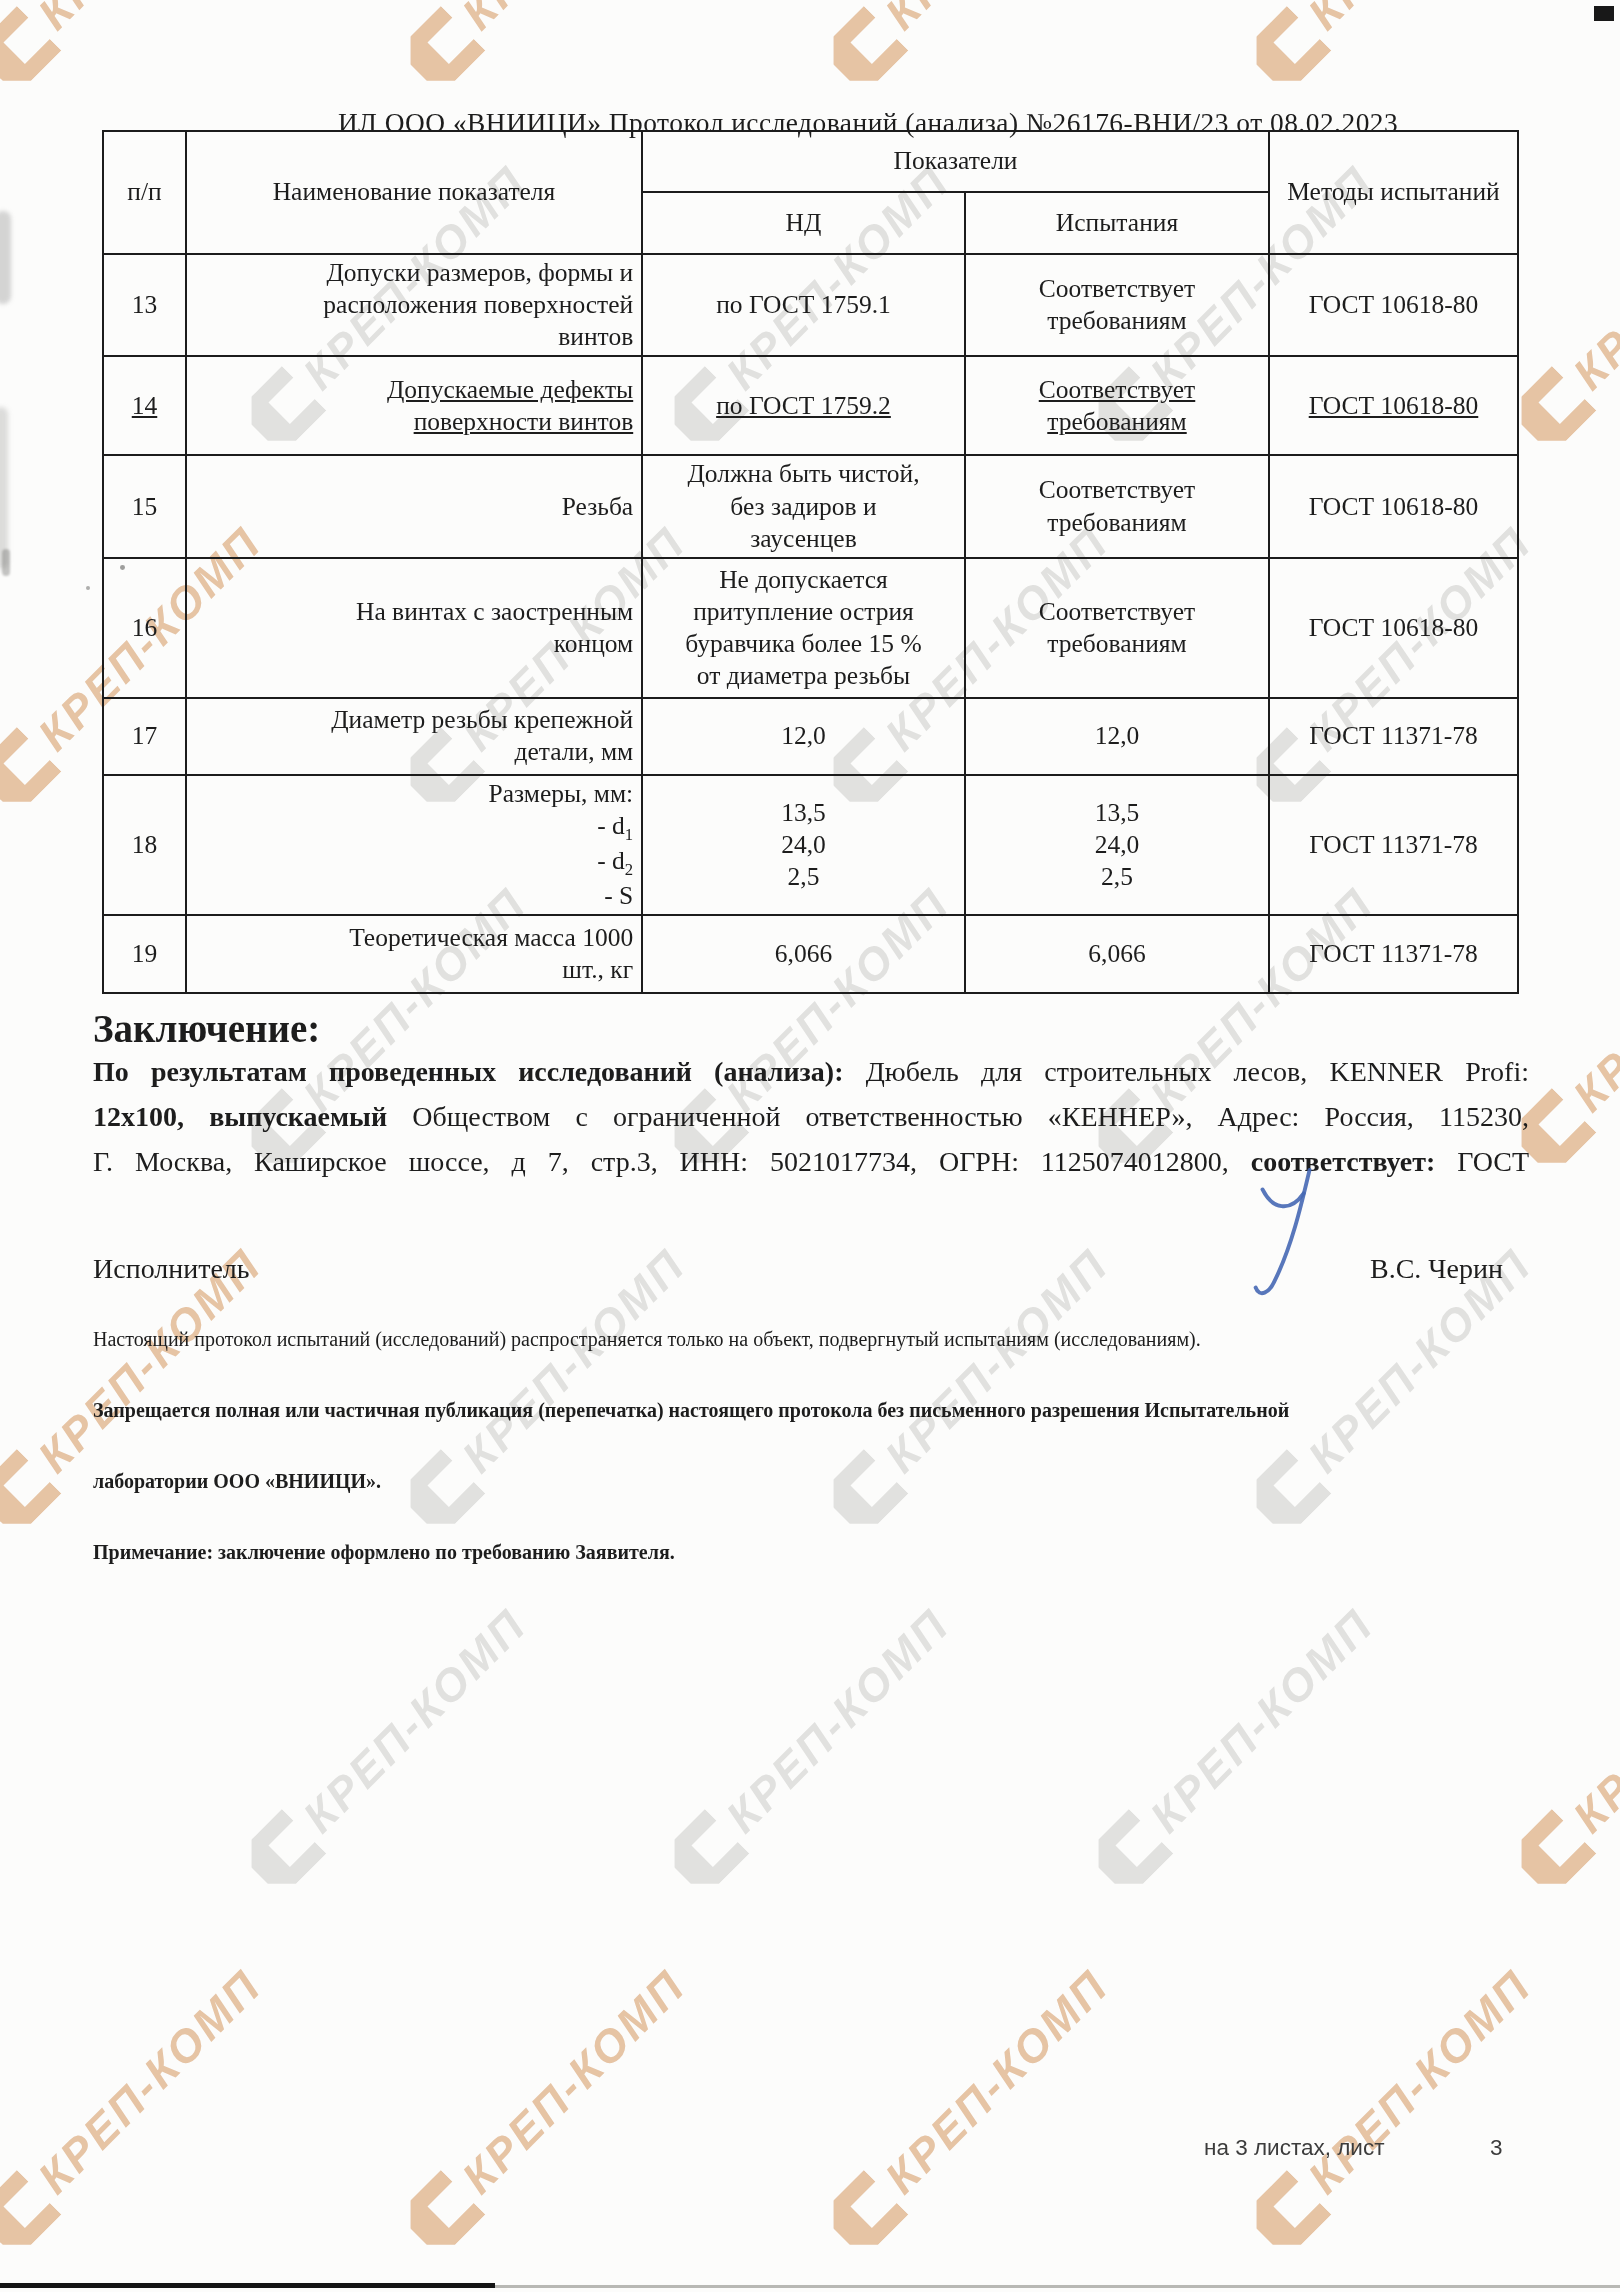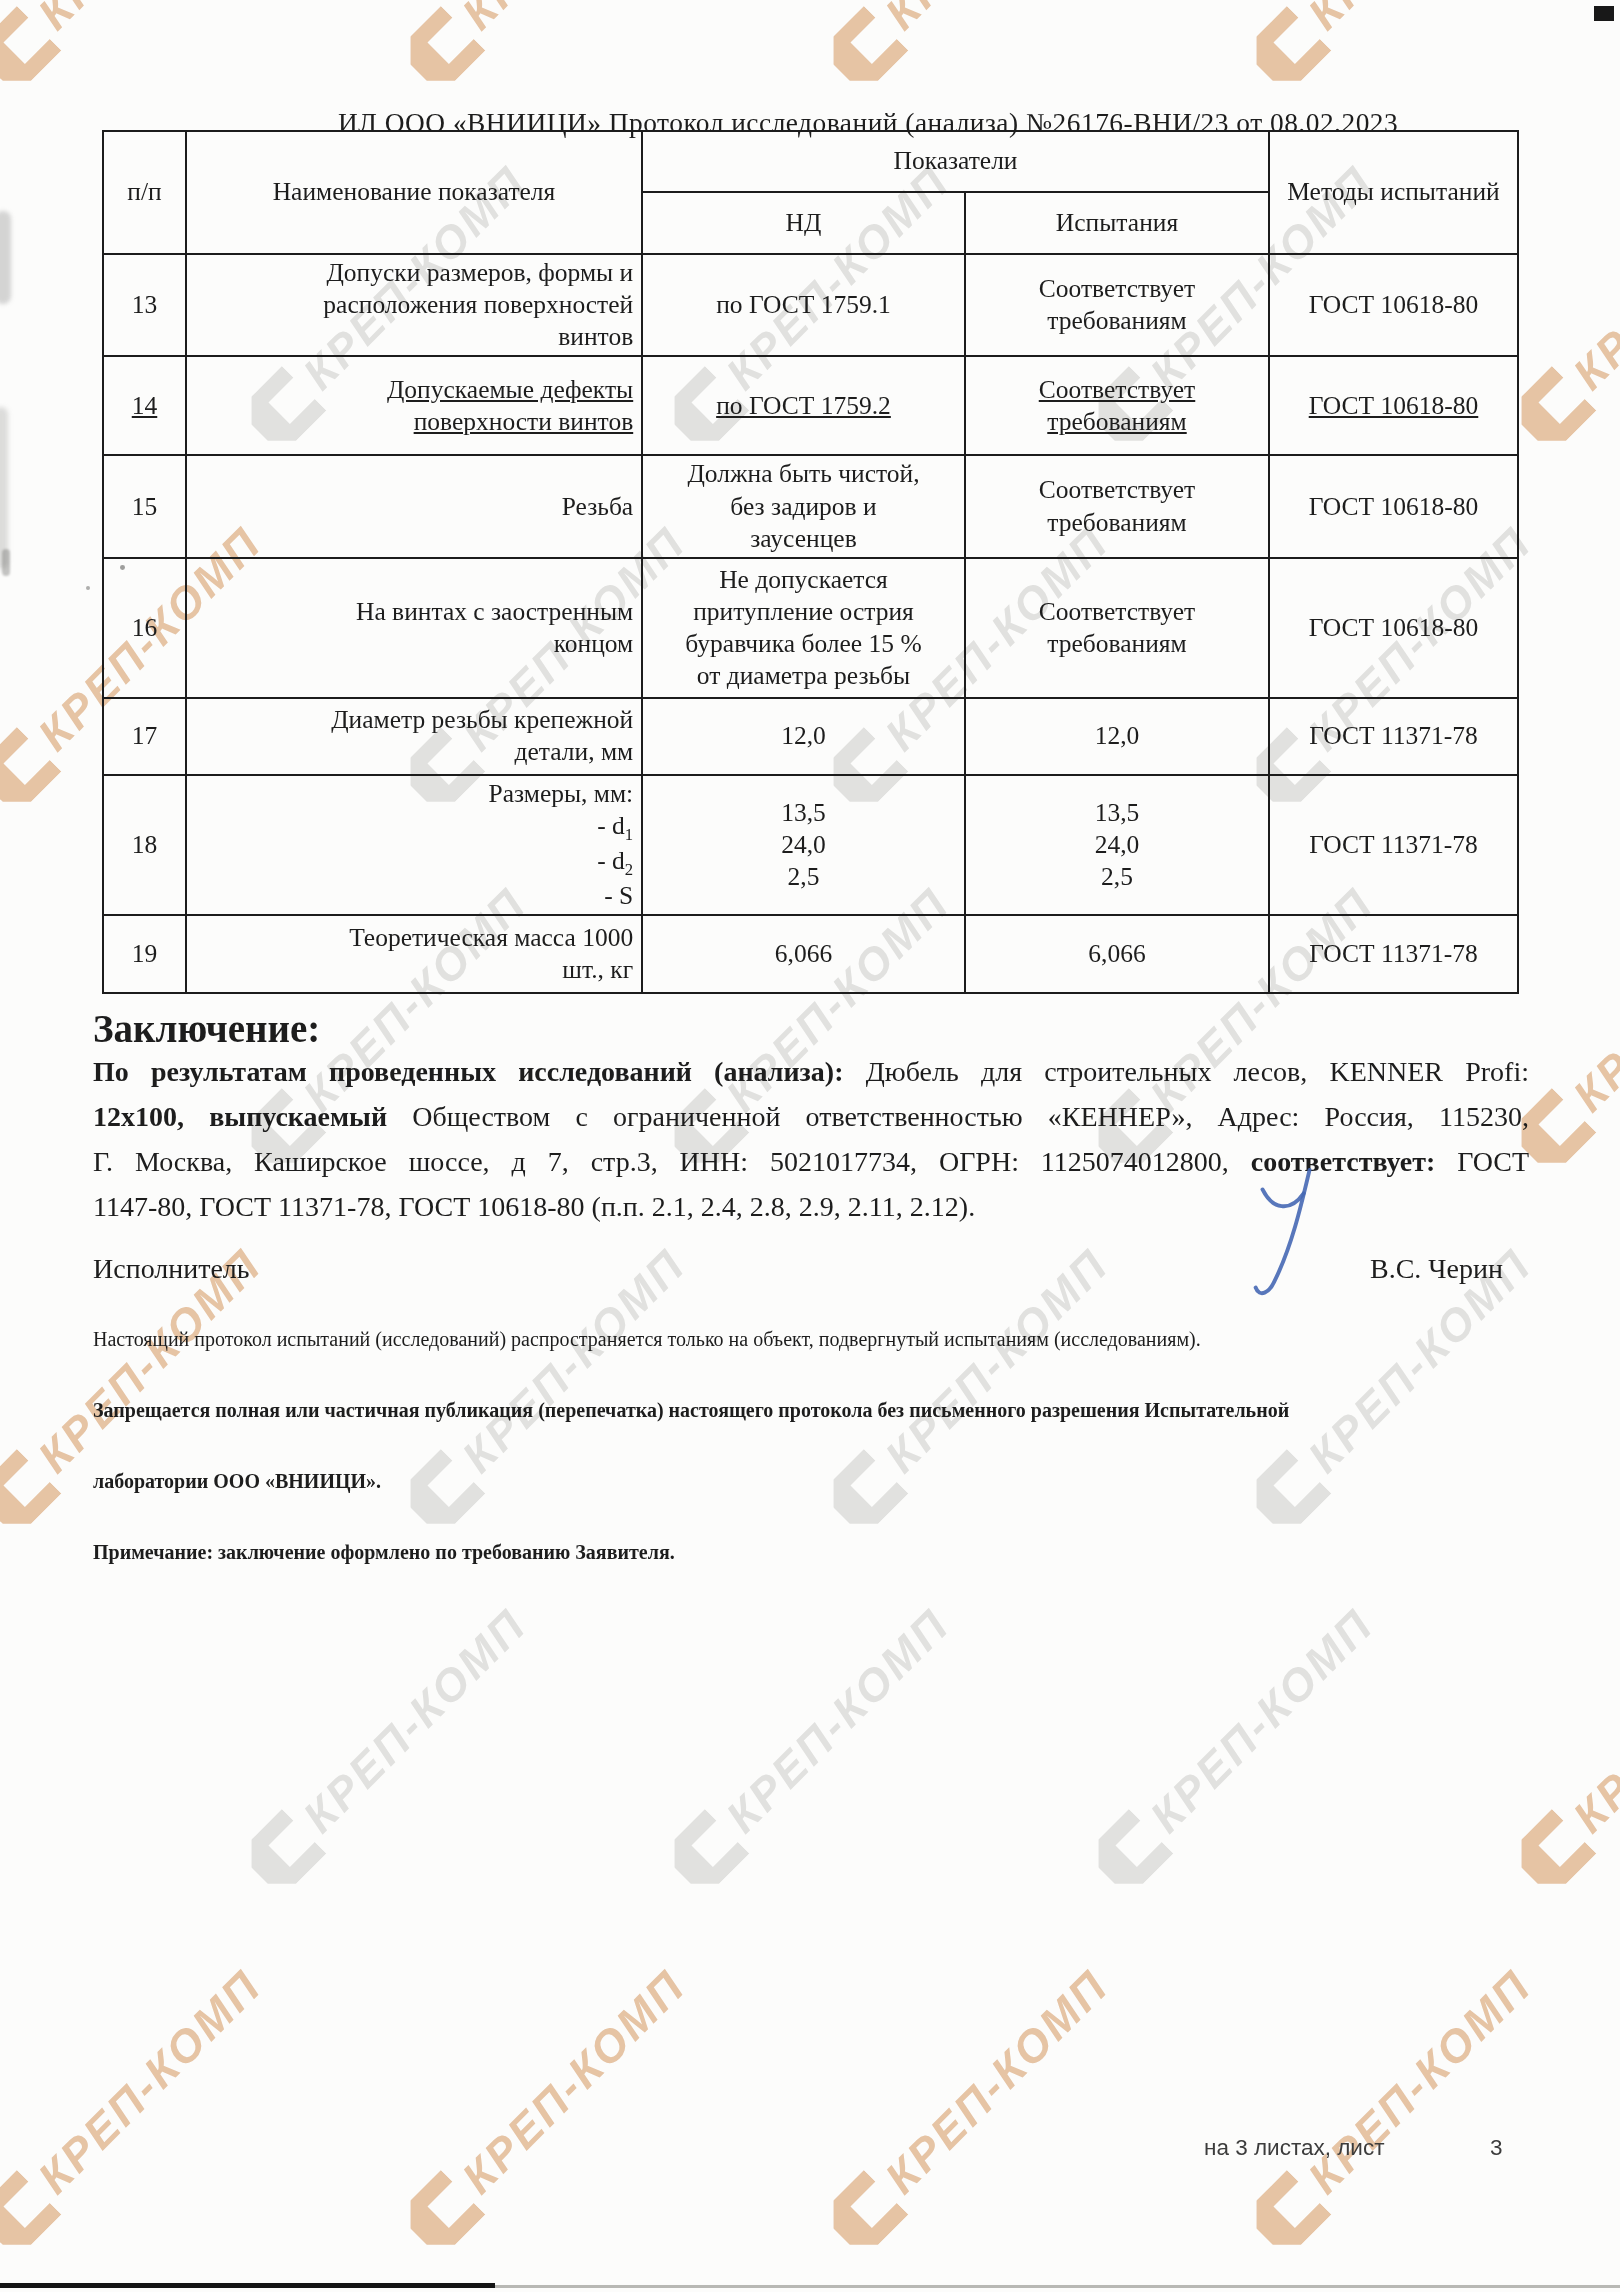--- a/index.html
+++ b/index.html
@@ -309,21 +309,20 @@
             <td class="col-method">ГОСТ 11371-78</td>
           </tr>
         </tbody>
     </table>
 
     <div class="concl-head">Заключение:</div>
     <div class="concl-lines">
         <div class="c-line just"><span class="b">По результатам проведенных исследований (анализа): </span><span>Дюбель для строительных лесов, KENNER Profi:</span></div>
         <div class="c-line just"><span class="b">12х100, выпускаемый </span><span>Обществом с ограниченной ответственностью «КЕННЕР», Адрес: Россия, 115230,</span></div>
         <div class="c-line just"><span>Г. Москва, Каширское шоссе, д 7, стр.3, ИНН: 5021017734, ОГРН: 1125074012800, </span><span class="b">соответствует: </span><span>ГОСТ</span></div>
-        <div class="c-line"><span>1147-80, ГОСТ 11371-78, ГОСТ 10618-80 (п.п. 2.1, 2.4, 2.8, 2.9, 2.11, 2.12).</span></div>
       </div>
 
     <div class="exec-label">Исполнитель</div>
     <div class="exec-name">В.С. Черин</div>
 
     <svg class="signature" viewBox="0 0 110 150">
       <path d="M78 6 C70 40 60 84 42 120 C37 131 27 137 23 126"></path>
       <path d="M30 26 C40 46 58 50 72 30"></path>
     </svg>
 

